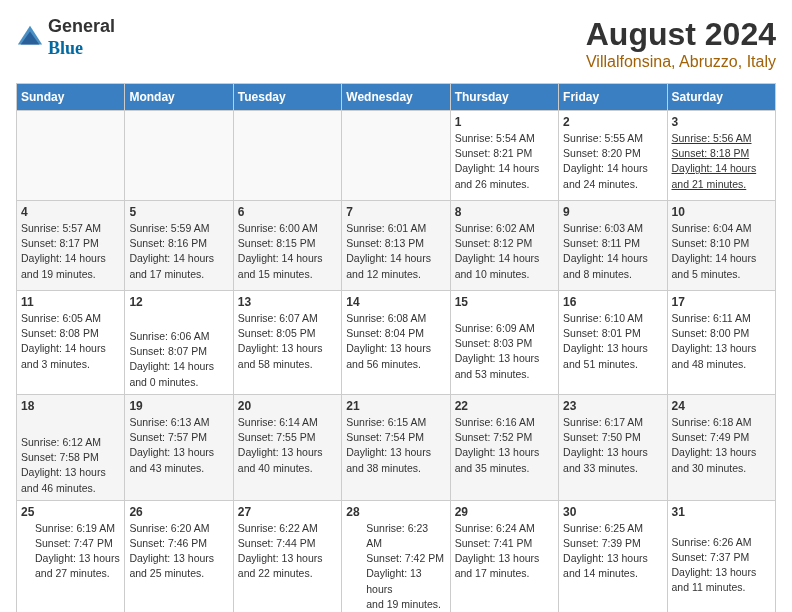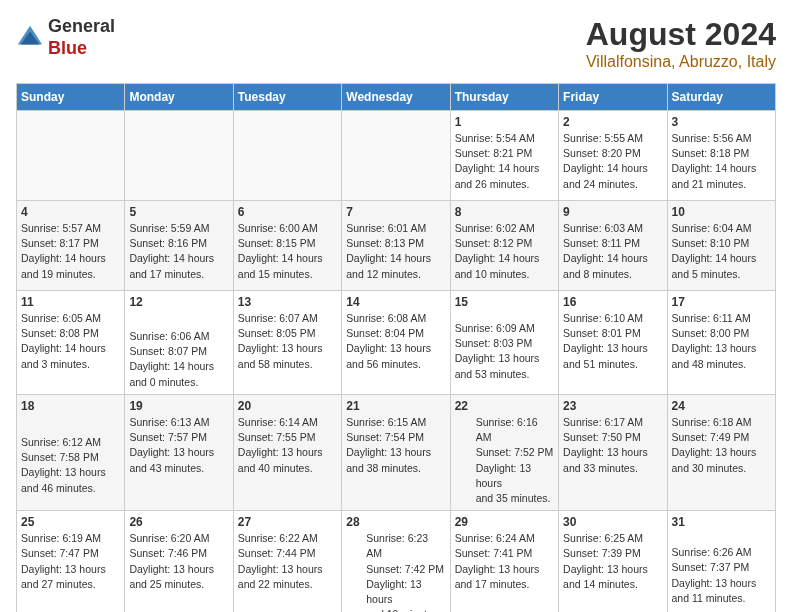--- a/index.html
+++ b/index.html
@@ -23,21 +23,21 @@
     }
     .logo-text {
       display: flex;
       flex-direction: column;
       font-size: 18px;
       font-weight: bold;
       color: #333;
       line-height: 1.2;
     }
     .logo-text span:first-child { color: #333; }
-    .logo-text span:last-child { color: #b91c1c; }
+    .logo-text span:last-child { color: #0369a1; font-family: Liberation Serif, serif; }
     .logo-icon {
       width: 28px;
       height: 28px;
     }
     .title-block {
       text-align: right;
     }
     .title-block h1 {
       font-size: 32px;
       font-weight: bold;
@@ -135,21 +135,21 @@
         </td>
         <td>
           <div class="day-number">2</div>
           <div class="day-info" style="white-space: pre-line;">Sunrise: 5:55 AM
 Sunset: 8:20 PM
 Daylight: 14 hours
 and 24 minutes.</div>
         </td>
         <td>
           <div class="day-number">3</div>
-          <div class="day-info" style="white-space: pre-line;">Sunrise: 5:56 AM
+          <div class="day-info" style="white-space: pre-line; text-decoration: underline;">Sunrise: 5:56 AM
 Sunset: 8:18 PM
 Daylight: 14 hours
 and 21 minutes.</div>
         </td>
       </tr>
       <tr>
         <td>
           <div class="day-number">4</div>
           <div class="day-info" style="white-space: pre-line;">Sunrise: 5:57 AM
 Sunset: 8:17 PM
@@ -274,21 +274,21 @@
         </td>
         <td>
           <div class="day-number">21</div>
           <div class="day-info" style="white-space: pre-line;">Sunrise: 6:15 AM
 Sunset: 7:54 PM
 Daylight: 13 hours
 and 38 minutes.</div>
         </td>
         <td>
           <div class="day-number">22</div>
-          <div class="day-info" style="white-space: pre-line; margin-left: 21px;">Sunrise: 6:16 AM
+          <div class="day-info" style="white-space: pre-line;">Sunrise: 6:16 AM
 Sunset: 7:52 PM
 Daylight: 13 hours
 and 35 minutes.</div>
         </td>
         <td>
           <div class="day-number">23</div>
           <div class="day-info" style="white-space: pre-line;">Sunrise: 6:17 AM
 Sunset: 7:50 PM
 Daylight: 13 hours
 and 33 minutes.</div>
@@ -297,21 +297,21 @@
           <div class="day-number">24</div>
           <div class="day-info" style="white-space: pre-line;">Sunrise: 6:18 AM
 Sunset: 7:49 PM
 Daylight: 13 hours
 and 30 minutes.</div>
         </td>
       </tr>
       <tr>
         <td>
           <div class="day-number">25</div>
-          <div class="day-info" style="white-space: pre-line;">Sunrise: 6:19 AM
+          <div class="day-info" style="white-space: pre-line; margin-left: 14px;">Sunrise: 6:19 AM
 Sunset: 7:47 PM
 Daylight: 13 hours
 and 27 minutes.</div>
         </td>
         <td>
           <div class="day-number">26</div>
           <div class="day-info" style="white-space: pre-line;">Sunrise: 6:20 AM
 Sunset: 7:46 PM
 Daylight: 13 hours
 and 25 minutes.</div>

